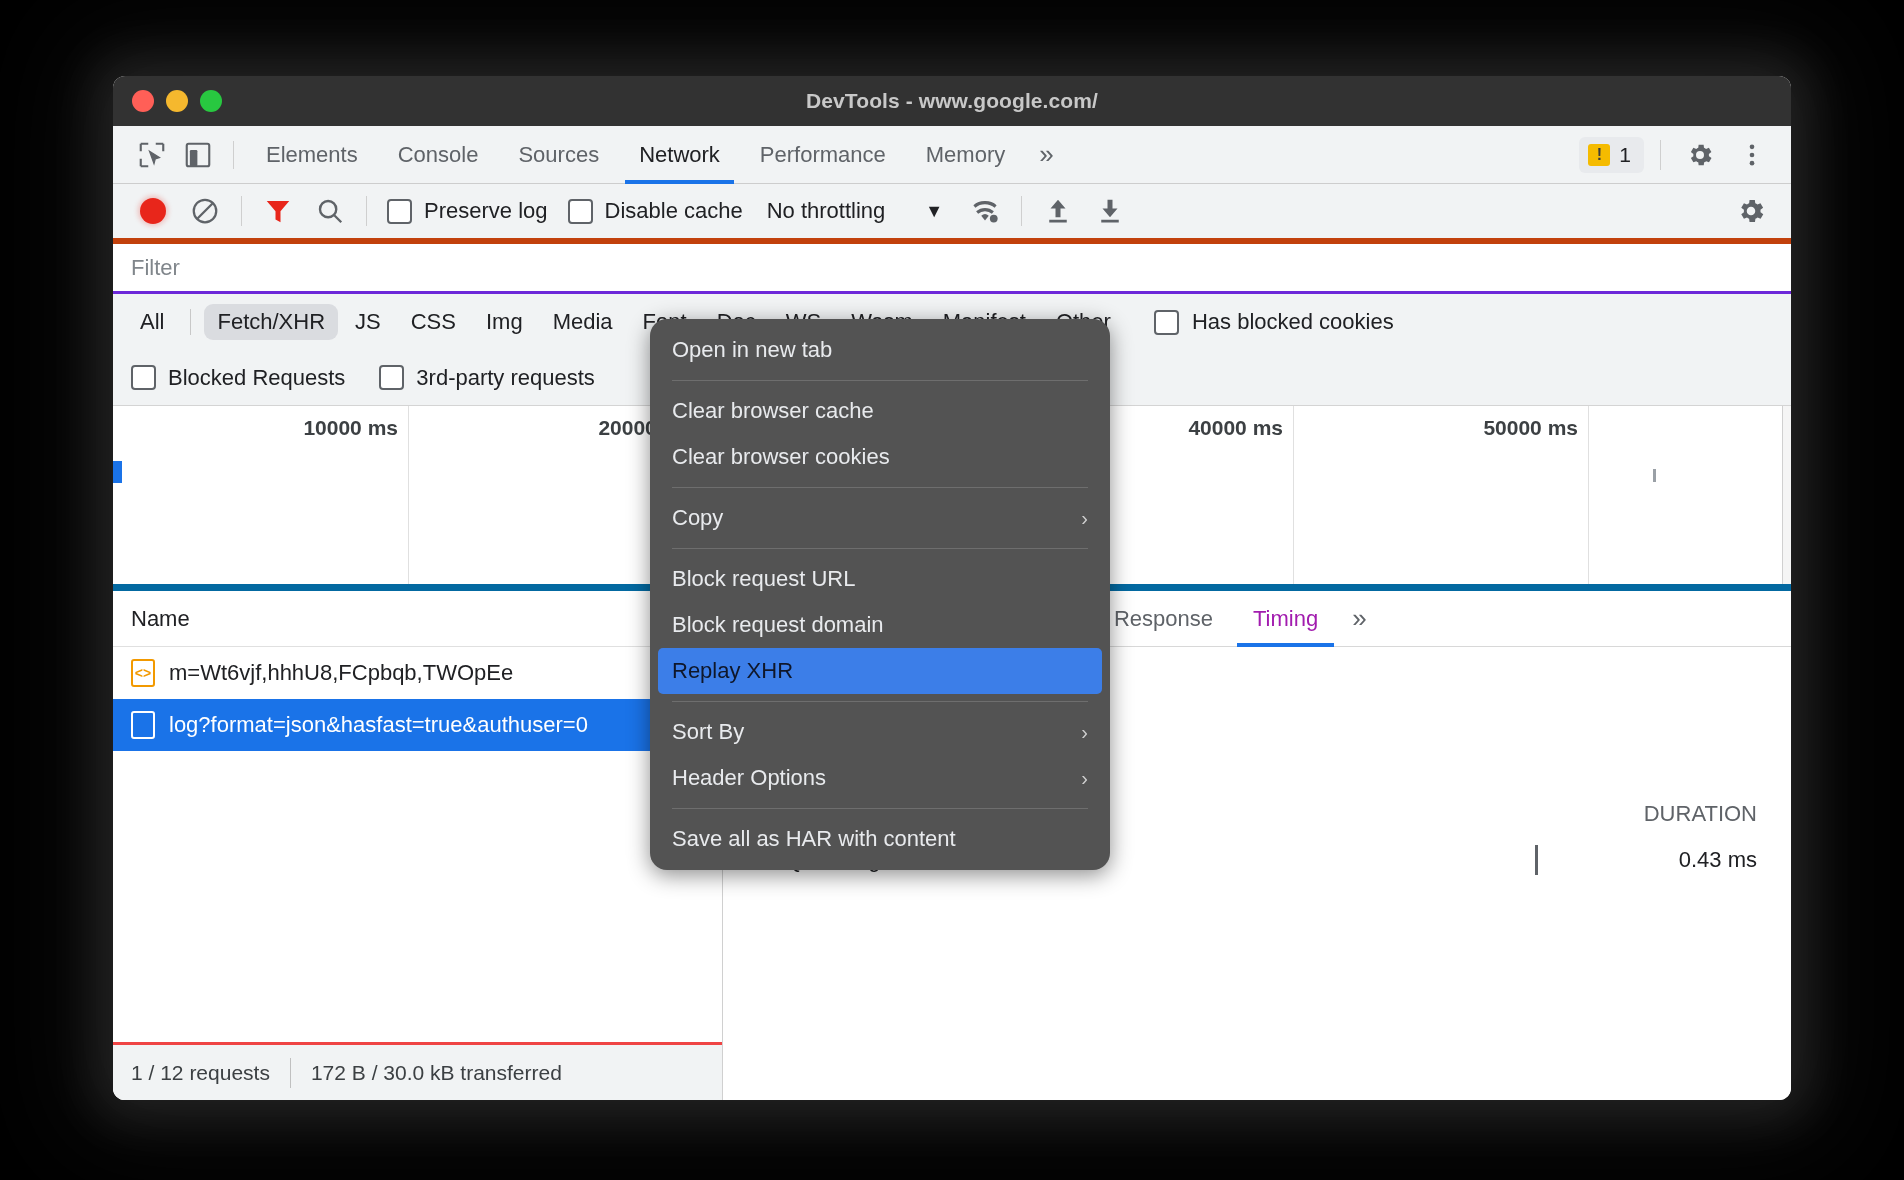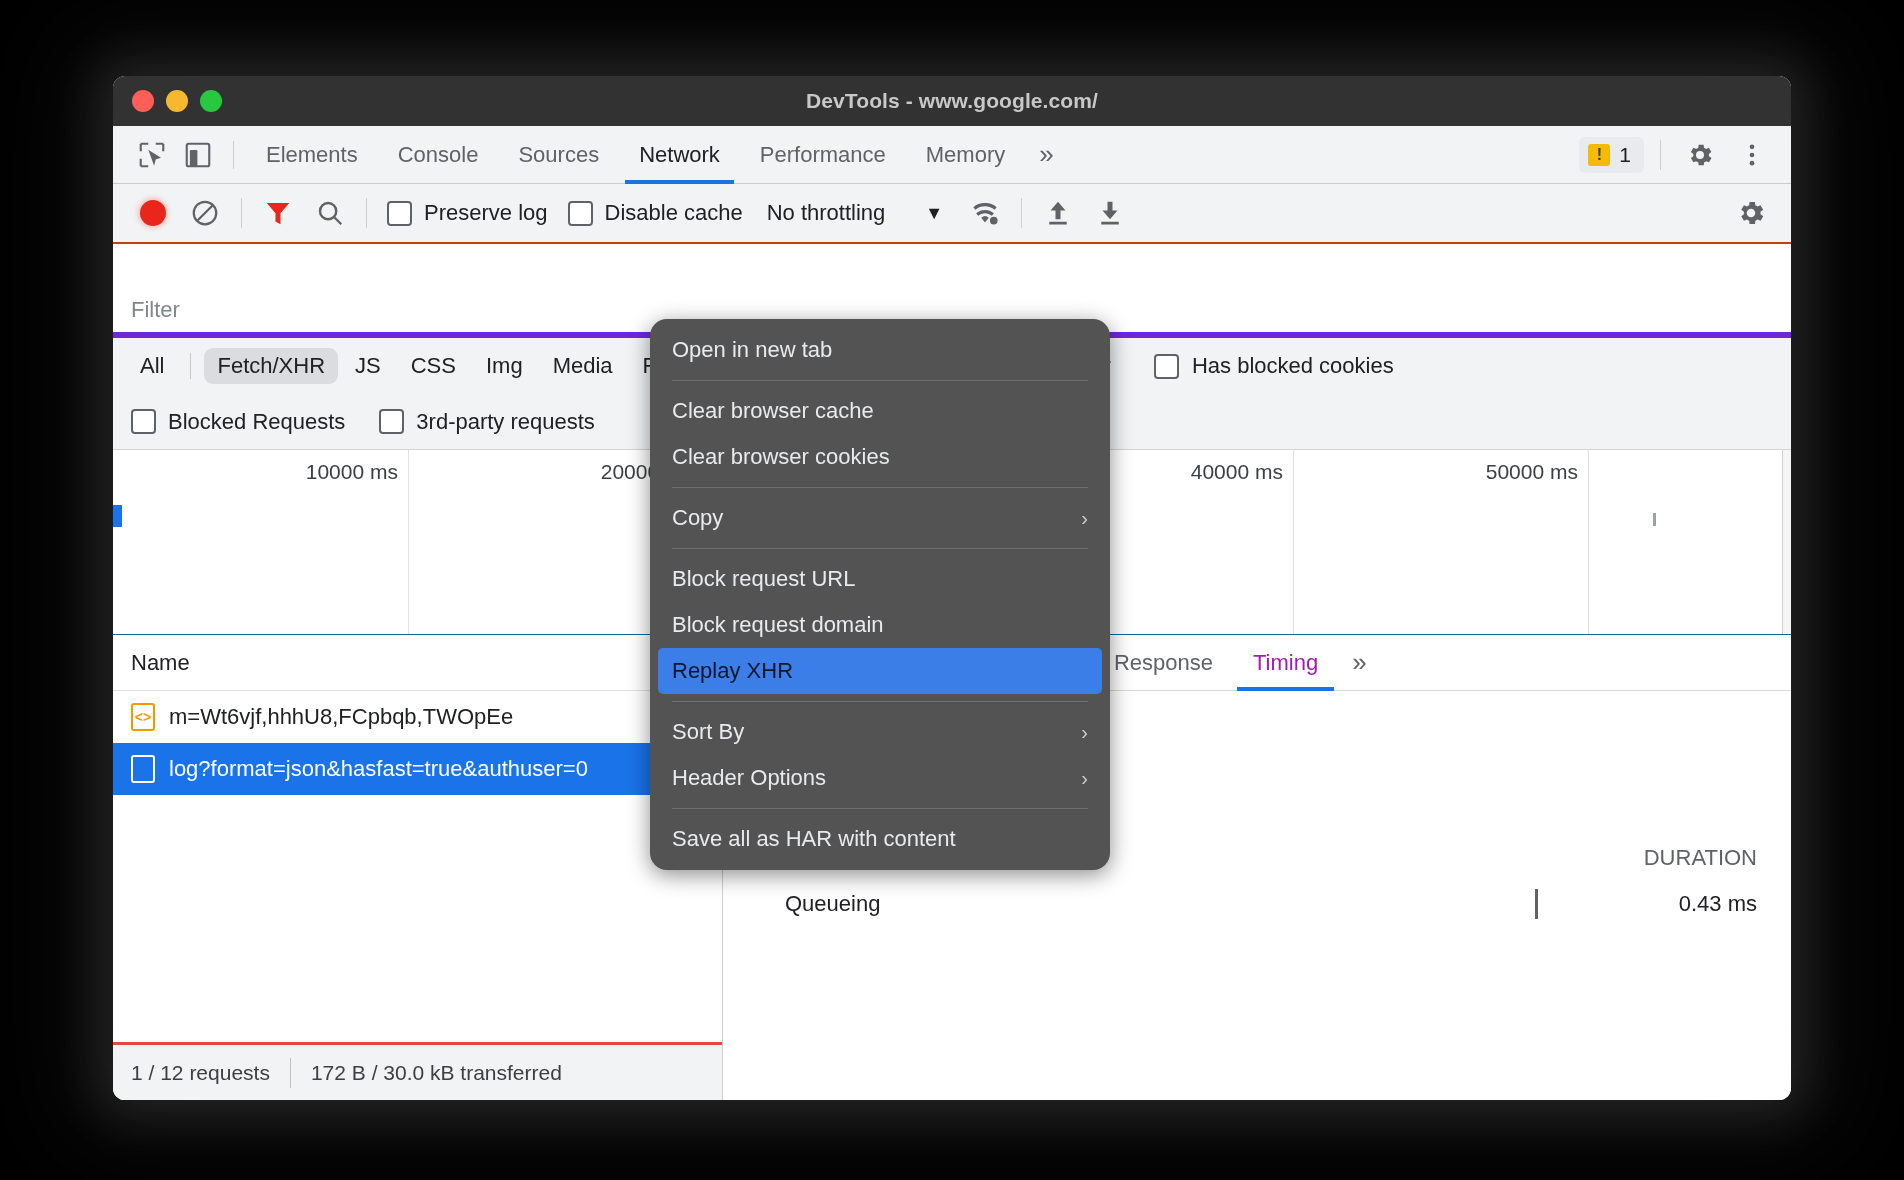--- a/index.html
+++ b/index.html
@@ -84,21 +84,21 @@
     justify-content: center; color: #3c3c3c;
     font-size: 16px; font-weight: bold; line-height: 1;
   }
   #warn-badge .wcount { font-size: 21px; color: #202124; }
   .vline { width: 1px; height: 30px; background: #cfcfcf; margin: 0 10px; }
 
   
   #nettoolbar {
     height: 60px; flex: 0 0 60px;
     background: #f1f3f4;
-    border-bottom: 2px solid #c2410c;
+    border-bottom: 6px solid #c2410c;
     display: flex; align-items: center;
     padding: 0 14px; gap: 0;
     position: relative;
   }
   .recdot {
     width: 26px; height: 26px; border-radius: 50%;
     background: #e8261b; box-shadow: 0 0 5px 2px rgba(232,38,27,0.25);
   }
   .tbtn {
     width: 52px; height: 52px;
@@ -113,22 +113,22 @@
   #throttle {
     display: flex; align-items: center; gap: 40px;
     font-size: 22px; color: #202124; padding-left: 14px;
   }
   #nettoolbar-right { margin-left: auto; display: flex; align-items: center; }
 
   
   #filterbar {
     height: 50px; flex: 0 0 50px;
     background: #fff;
-    border-bottom: 6px solid #6d28d9;
-    display: flex; align-items: center; padding: 0 18px; margin-top: 44px;
+    border-bottom: 3px solid #6d28d9;
+    display: flex; align-items: center; padding: 0 18px;
   }
   #filter-input {
     font-size: 22px; color: #80868b;
   }
   
   #chipbar {
     height: 56px; flex: 0 0 56px;
     background: #f1f3f4;
     display: flex; align-items: center;
     padding: 0 14px; gap: 4px;
@@ -146,22 +146,23 @@
     height: 56px; flex: 0 0 56px;
     background: #f1f3f4;
     border-bottom: 1px solid #d4d4d4;
     display: flex; align-items: center; padding: 0 18px; gap: 34px;
   }
 
   
   #overview {
     height: 185px; flex: 0 0 185px;
     background: #fff; position: relative;
-    border-bottom: 1px solid #0369a1;
+    border-bottom: 7px solid #0369a1;
     overflow: hidden;
+    font-weight: bold;
   }
   .ovtick {
     position: absolute; top: 0; bottom: 0;
     border-right: 1px solid #e0e0e0;
   }
   .ovlabel {
     position: absolute; top: 10px;
     font-size: 21px; color: #3c4043;
     transform: translateX(-100%);
     padding-right: 10px;

